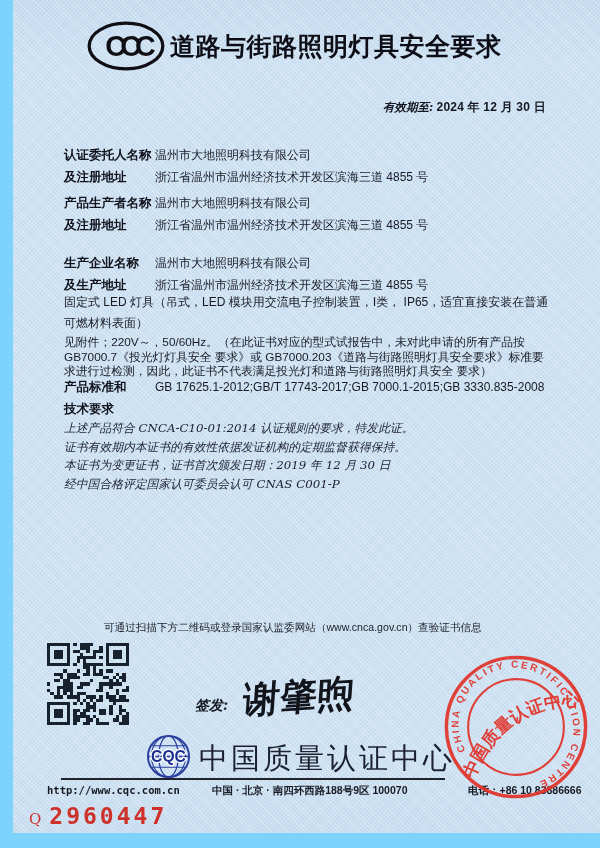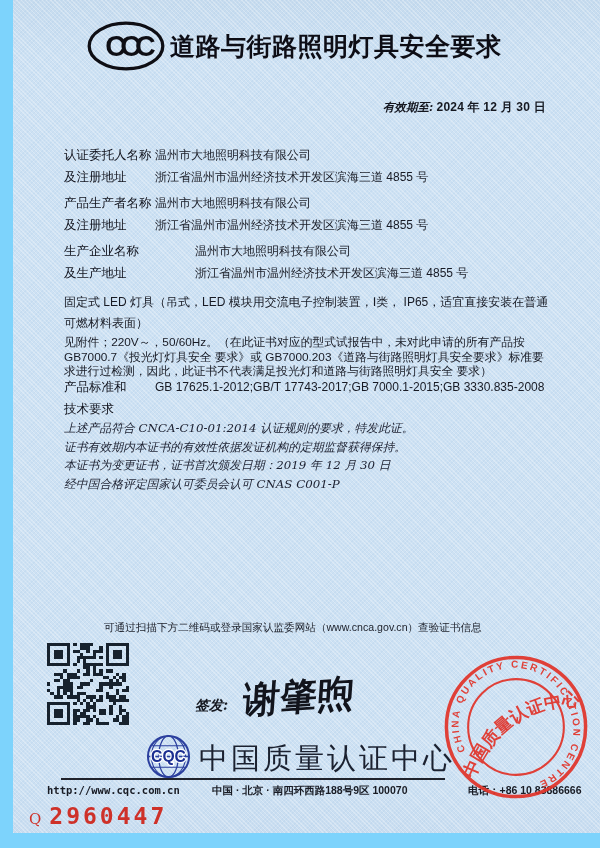--- a/index.html
+++ b/index.html
@@ -17,23 +17,23 @@
   .page-title{left:170px;top:30px;width:360px;font-size:25px;font-weight:bold;
     color:#0d0d15;letter-spacing:.5px;white-space:nowrap;}
   
   .kai{font-family:"DejaVu Serif","Liberation Serif",serif;font-style:italic;font-weight:bold;}
   .meta-left{left:95px;top:99px;font-size:12px;}
   .meta-right{left:383px;top:96px;font-size:12px;line-height:23px;}
   .meta-label{font-size:11.5px;color:#14161f;}
   .meta-val{font-weight:600;letter-spacing:.2px;}
   
   .frow{left:64px;width:486px;display:flex;}
-  .flabel{width:91px;flex:0 0 91px;font-weight:normal;font-size:12.5px;line-height:22px;color:#10121c;}
+  .flabel{width:91px;flex:0 0 91px;font-weight:bold;font-size:12.5px;line-height:22px;color:#10121c;}
   .fvalue{flex:1;font-size:12px;line-height:22px;color:#171a24;}
-  .r1{top:144px;} .r2{top:192px;} .r3{top:240px;gap:40px;} .r4{top:292px;} .r5{top:376px;}
+  .r1{top:144px;} .r2{top:192px;} .r3{top:252px;} .r4{top:292px;} .r5{top:376px;}
   .fvalue .p1{margin:0;line-height:21px;white-space:pre-wrap;}
   .fvalue .p2{margin:1px 0 0 0;line-height:14.5px;font-size:11.8px;white-space:pre-wrap;}
   
   .statements{left:64px;top:419px;width:470px;font-size:11.8px;line-height:18.6px;
     color:#1c2030;font-weight:500;}
   
   .verify-note{left:104px;top:621px;font-size:10.6px;color:#20242e;}
   
   .qr{left:47px;top:643px;width:82px;height:82px;}
   .qr svg{width:100%;height:100%;fill:#17222e;shape-rendering:crispEdges;}

